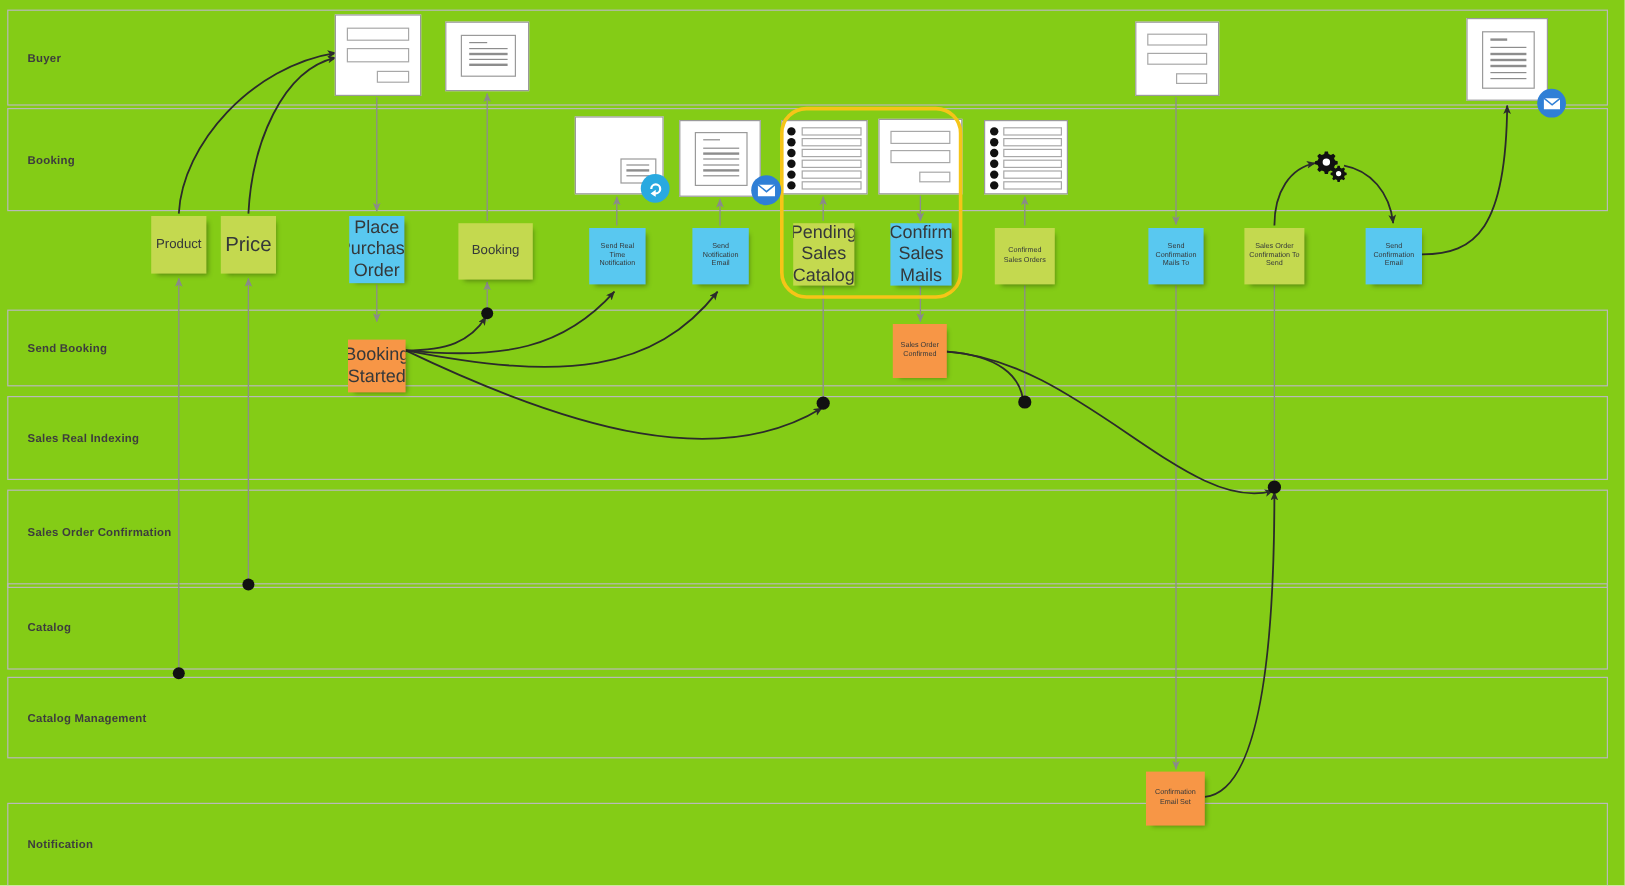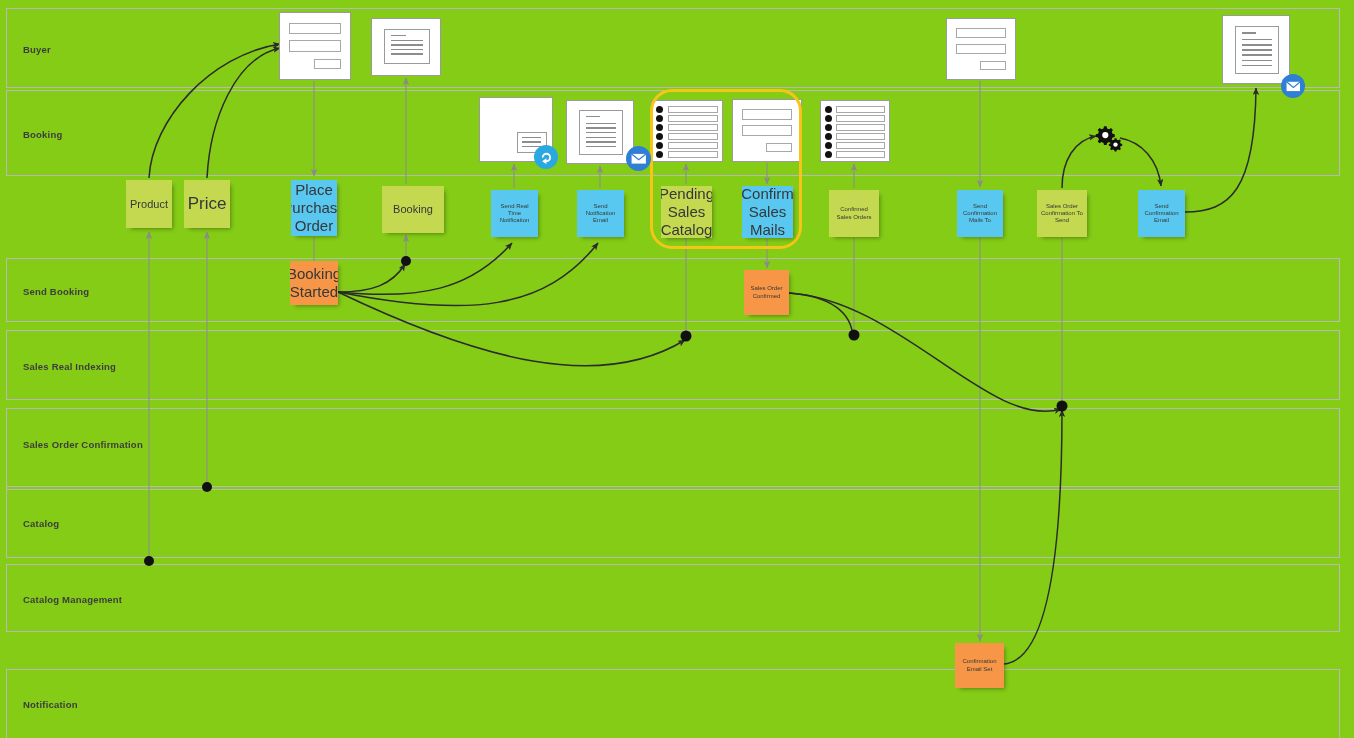--- a/index.html
+++ b/index.html
@@ -341,21 +341,21 @@
       </div>
       <div class="note blue s-sm" style="left: 957px; top: 190px; width: 46px; height: 47px;">
         <span>Send Confirmation Mails To</span>
       </div>
       <div class="note green s-sm" style="left: 1037px; top: 190px; width: 50px; height: 47px;">
         <span>Sales Order Confirmation To Send</span>
       </div>
       <div class="note blue s-sm" style="left: 1138px; top: 190px; width: 47px; height: 47px;">
         <span>Send Confirmation Email</span>
       </div>
-      <div class="note orange s-md" style="left: 290px; top: 261px; width: 48px; height: 44px;">
+      <div class="note orange s-md" style="left: 290px; top: 283px; width: 48px; height: 44px;">
         <span>Booking Started</span>
       </div>
       <div class="note orange s-sm" style="left: 744px; top: 270px; width: 45px; height: 45px;">
         <span>Sales Order Confirmed</span>
       </div>
       <div class="note orange s-sm" style="left: 955px; top: 643px; width: 49px; height: 45px;">
         <span>Confirmation Email Set</span>
       </div>
     </div>
 

